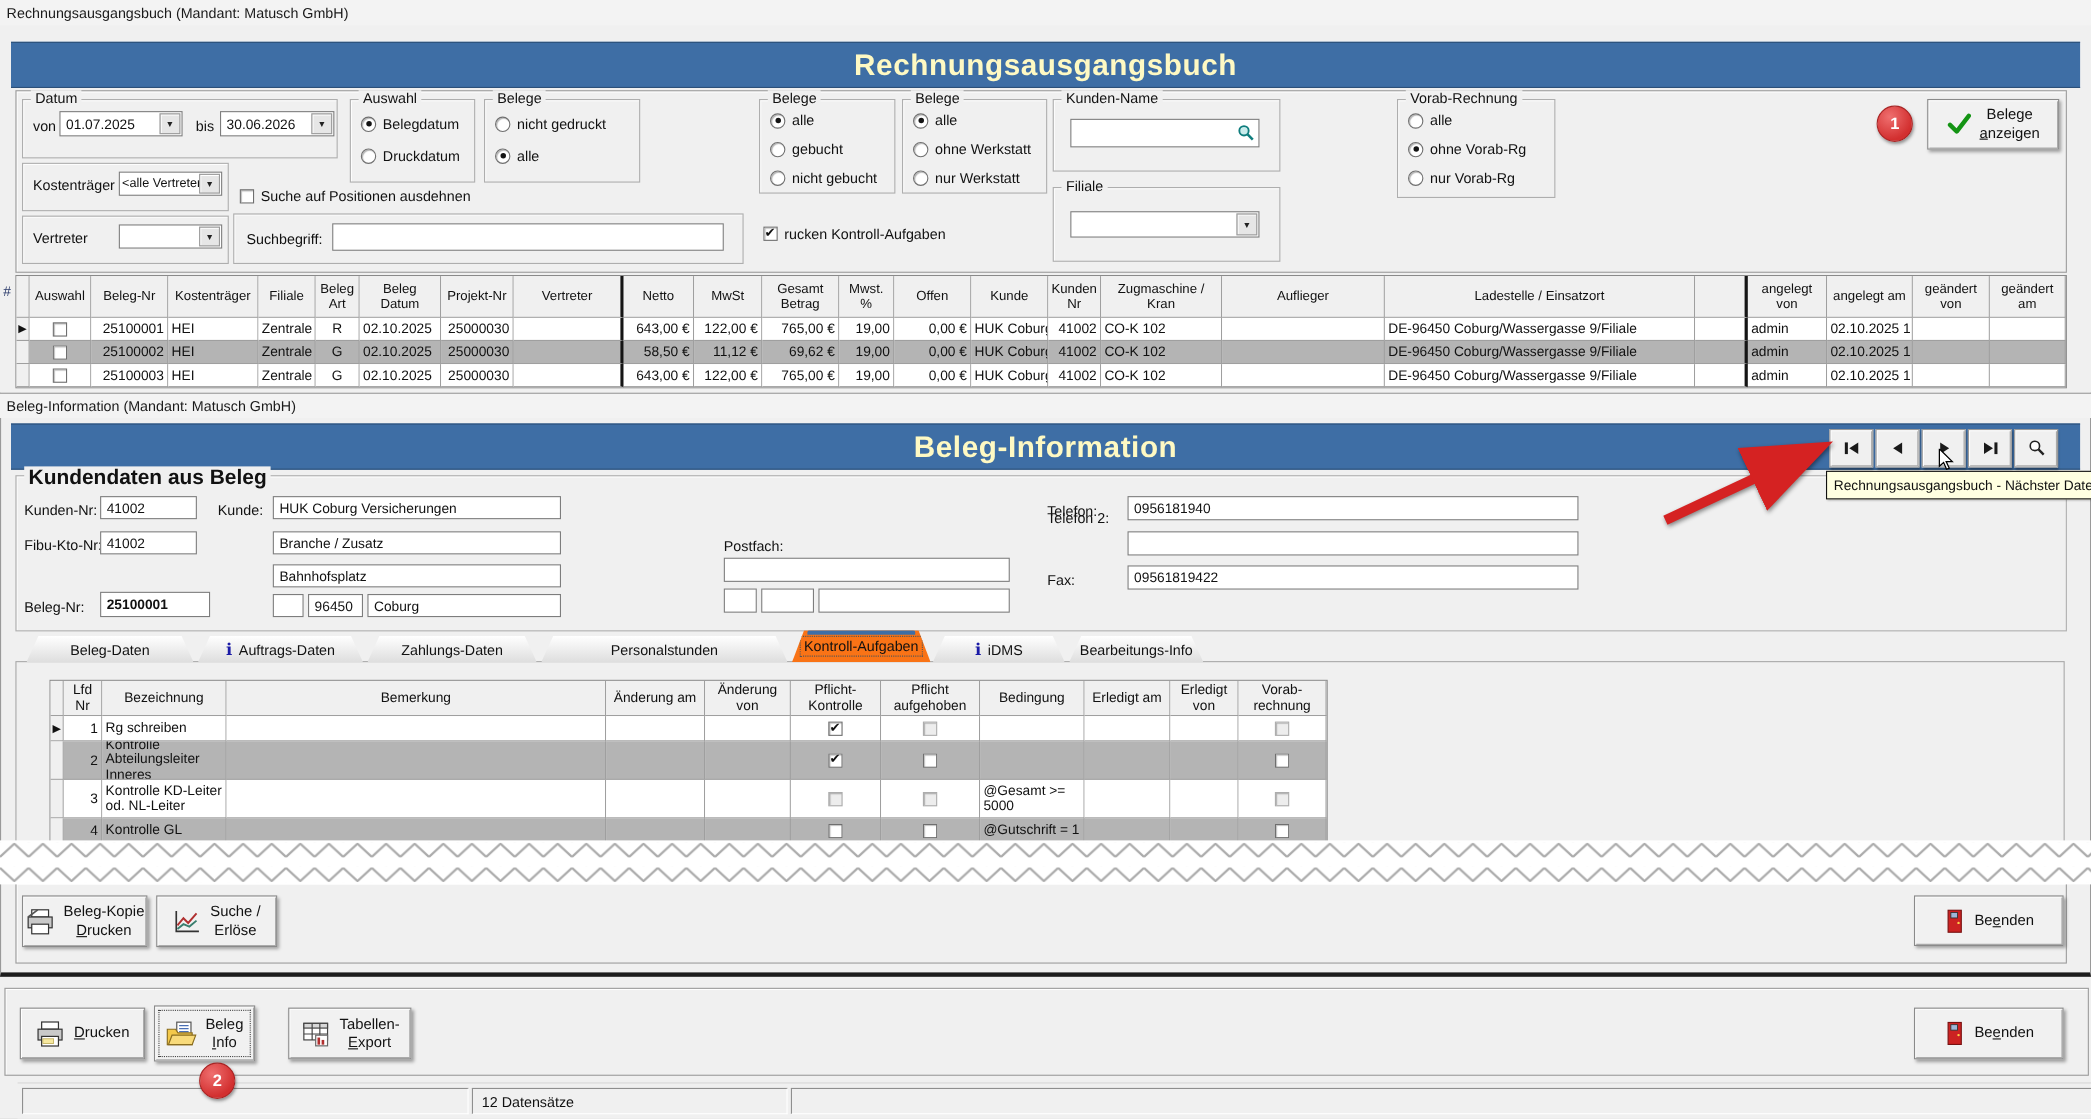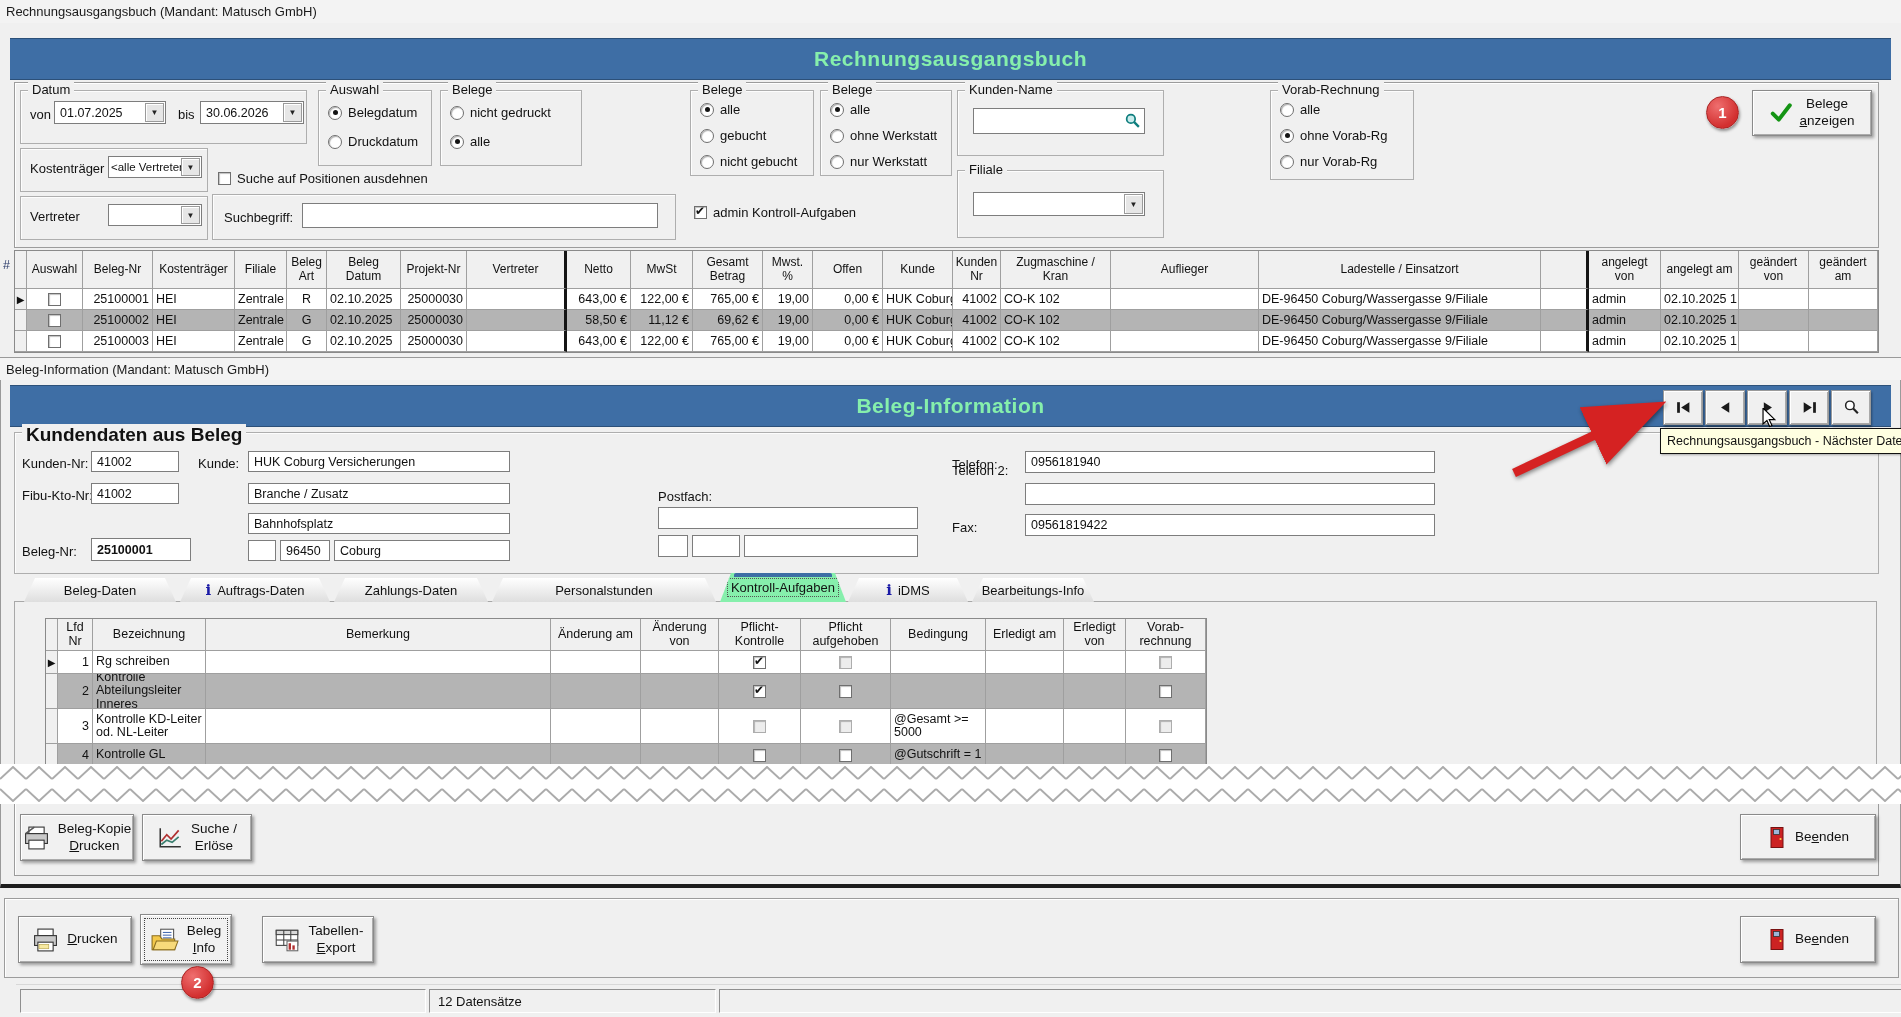--- a/index.html
+++ b/index.html
@@ -7,21 +7,21 @@
           font-family:"Liberation Sans","DejaVu Sans",sans-serif;color:#111;}
   .abs{position:absolute;}
   .lbl{position:absolute;font-size:13px;white-space:nowrap;}
   
   .titlebar{position:absolute;left:0;width:1901px;height:23px;background:#f3f3f3;
             font-size:13px;line-height:23px;padding-left:6px;box-sizing:border-box;color:#1a1a1a;}
   
   .band{position:absolute;left:10px;width:1881px;height:40px;background:#3e6ea5;
         border-top:1px solid #2c5079;border-bottom:1px solid #2c5079;
         display:flex;align-items:center;justify-content:center;}
-  .band .bt{font-size:21px;font-weight:bold;color:#86efac;letter-spacing:.5px;}
+  .band .bt{font-size:27px;font-weight:bold;color:#fef9c3;letter-spacing:.5px;}
   
   .panel{position:absolute;background:#f0f0f0;border:1px solid #9c9c9c;
          box-shadow:inset 1px 1px 0 #ffffff;}
   .gb{position:absolute;border:1px solid #aeaeae;box-shadow:inset 1px 1px 0 #fdfdfd;}
   .gb .lg{position:absolute;top:-9px;left:7px;background:#f0f0f0;padding:0 4px;font-size:13px;white-space:nowrap;}
   .gb .lg.b{font-weight:bold;font-size:19px;}
   
   .fld{position:absolute;background:#fff;border:1px solid #7d7d7d;box-sizing:border-box;
        font-size:12.5px;display:flex;align-items:center;padding:0 5px;white-space:nowrap;overflow:hidden;}
   .fld.b{font-weight:bold;}
@@ -71,21 +71,21 @@
   .tgrid{position:absolute;left:45px;top:618px;display:grid;
         grid-template-columns:12px 35px 113px 345px 90px 78px 82px 90px 95px 78px 62px 80px;
         grid-template-rows:32px 23px 35px 35px 23px;border:1px solid #8a8a8a;background:#f0f0f0;}
   .tgrid .gc{font-size:12.5px;}
   .tgrid .wrap{white-space:normal;line-height:1.05;}
   .tabsep{position:absolute;left:14px;top:601px;width:1863px;height:167px;background:#f0f0f0;border:1px solid #a8a8a8;box-sizing:border-box;}
   
   .tab{position:absolute;top:578px;height:24px;background:linear-gradient(#ffffff,#dedede);
        clip-path:polygon(11px 0,calc(100% - 11px) 0,100% 100%,0 100%);
        display:flex;align-items:center;justify-content:center;gap:6px;font-size:13px;}
-  .tab.active{top:573px;height:29px;background:#86efac;}
+  .tab.active{top:573px;height:29px;background:#f97316;}
   .tab.active .bluebar{position:absolute;top:0;left:14px;right:14px;height:4px;background:#3e6ea5;border-radius:2px 2px 0 0;}
   .tab .tlab.focus{border:1px dotted #555;padding:1px 3px;}
   .iinfo{font-family:"DejaVu Serif",serif;font-weight:bold;color:#1a1aa6;font-size:15px;line-height:1;}
   
   .tear{position:absolute;left:0;top:764px;width:1901px;height:40px;background:#ffffff;z-index:30;}
   .tear svg{position:absolute;left:0;}
   
   .tooltip{position:absolute;left:1660px;top:428px;height:24px;background:#ffffe1;border:1px solid #111;
            font-size:12.5px;display:flex;align-items:center;padding:0 6px;white-space:nowrap;z-index:60;box-shadow:1px 1px 2px rgba(0,0,0,.3);}
   
@@ -206,21 +206,21 @@
     <span class="rd"></span>
     <span>ohne Werkstatt</span>
   </div>
   <div class="opt" style="left:830px;top:154px;">
     <span class="rd"></span>
     <span>nur Werkstatt</span>
   </div>
 
   <div class="opt" style="left:694px;top:205px;">
     <span class="cb on"></span>
-    <span>admin Kontroll-Aufgaben</span>
+    <span>rucken Kontroll-Aufgaben</span>
   </div>
 
   <div class="gb" style="left:957px;top:90px;width:205px;height:64px;">
     <span class="lg">Kunden-Name</span>
   </div>
   <div class="fld" style="left:973px;top:108px;width:172px;height:26px;">
     <span></span>
   </div>
   <svg class="abs" style="left:1124px;top:112px;" width="17" height="17" viewBox="0 0 16 16">
     <circle cx="6.5" cy="6.5" r="4" fill="#c9ecec" stroke="#0e7d7d" stroke-width="1.6"></circle>

